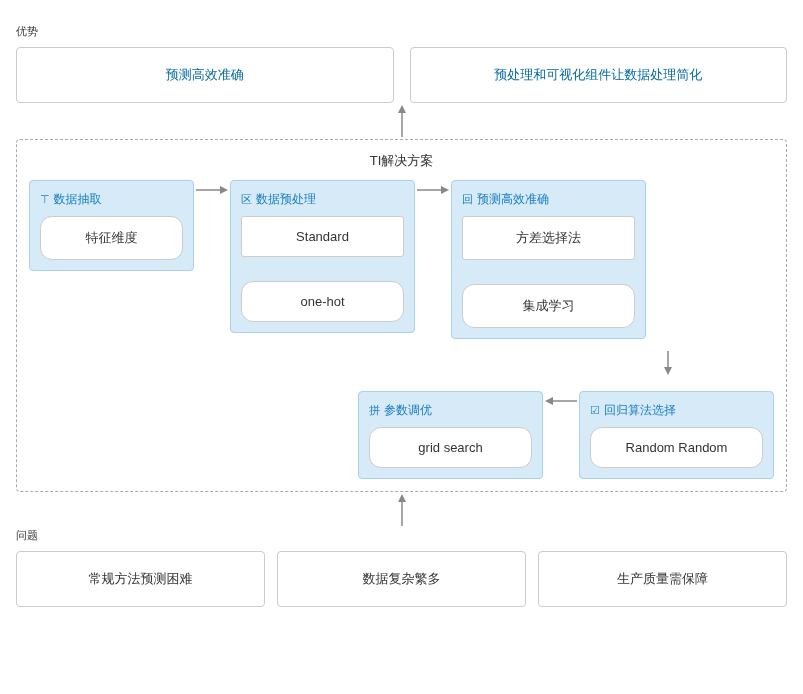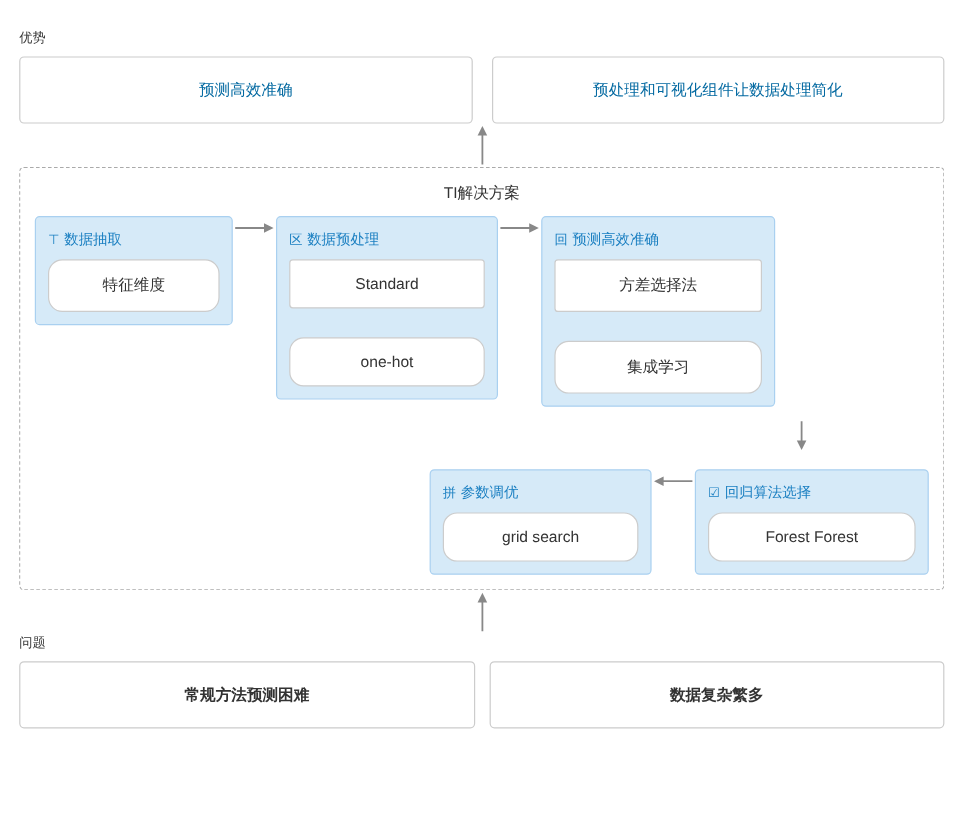--- a/index.html
+++ b/index.html
@@ -154,21 +154,20 @@
     
     .problems-section {
       padding-top: 0;
     }
 
     .problems-boxes {
       display: flex;
       gap: 12px;
       justify-content: space-between;
       margin-top: 8px;
-      font-weight: bold;
     }
 
     .prob-box {
       flex: 1;
       border: 1px solid #ccc;
       border-radius: 4px;
       padding: 18px 12px;
       text-align: center;
       font-size: 13px;
       color: #333;
@@ -299,36 +298,37 @@
             <line x1="34" y1="10" x2="8" y2="10" stroke="#888" stroke-width="1.5"></line>
             <polygon points="2,10 10,6 10,14" fill="#888"></polygon>
           </svg>
         </div>
 
         <div class="group-box group-regression">
           <div class="group-title">
             <span class="g-icon">☑</span>
             <span>回归算法选择</span>
           </div>
-          <div class="item-box">Forest Forest</div>
+          <div class="item-box">Random Random</div>
         </div>
 
       </div>
 
     </div>
   </div>
 
   <div class="arrow-down">
     <svg width="16" height="36" viewBox="0 0 16 36">
       <line x1="8" y1="34" x2="8" y2="6" stroke="#888" stroke-width="1.5"></line>
       <polygon points="8,2 4,10 12,10" fill="#888"></polygon>
     </svg>
   </div>
 
   <div class="problems-section">
     <div class="section-label">问题</div>
     <div class="problems-boxes">
       <div class="prob-box">常规方法预测困难</div>
       <div class="prob-box">数据复杂繁多</div>
+      <div class="prob-box">生产质量需保障</div>
     </div>
   </div>
 
 </div>
 
 </body></html>

